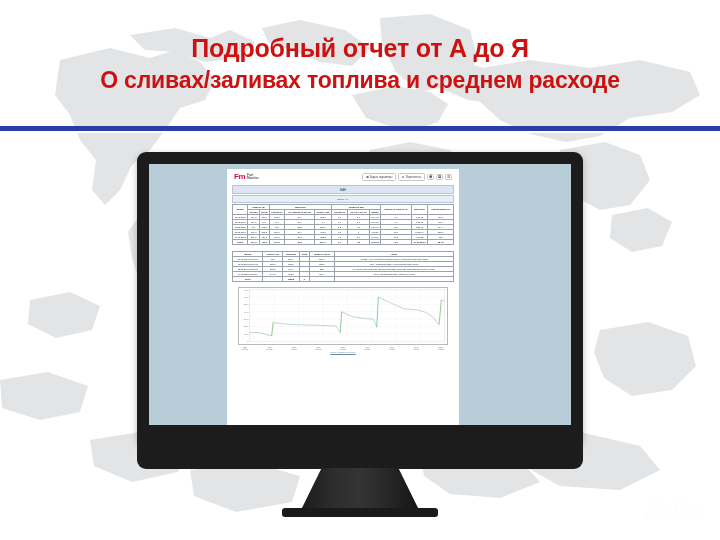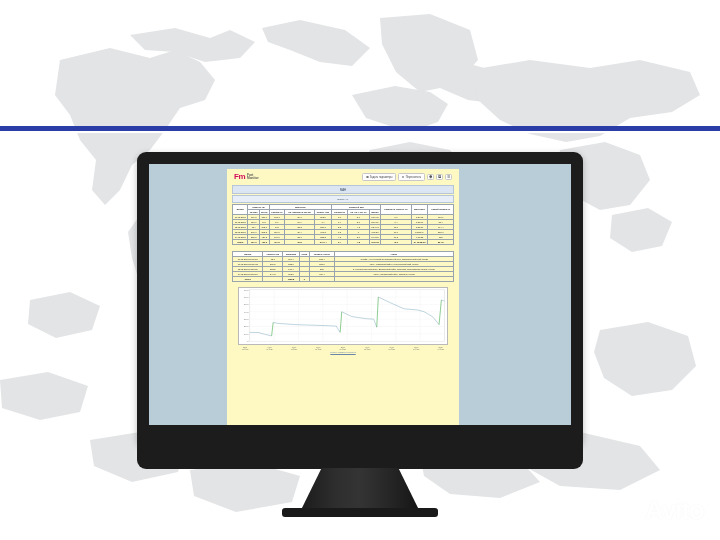--- a/index.html
+++ b/index.html
@@ -76,21 +76,21 @@
     background: #b9cdd8;
     overflow: hidden;
     position: relative;
   }
 
   
   .app-page {
     position: absolute;
     left: 78px; top: 5px;
     width: 232px; height: 262px;
-    background: #fef9c3;
+    background: #ffffff;
     font-size: 2.6px;
     color: #222;
     padding: 4px 5px 0 5px;
   }
 
   .app-header {
     display: flex; align-items: center; justify-content: space-between;
     margin-bottom: 4px;
     padding: 0 2px;
   }
@@ -209,20 +209,24 @@
       <path d="M300 430 L350 422 L400 432 L420 452 L390 470 L342 472 L306 458 Z"></path>
       <path d="M420 455 L470 448 L520 460 L540 482 L500 498 L450 494 L424 476 Z"></path>
       <path d="M520 440 L580 432 L640 446 L660 470 L620 490 L560 486 L524 466 Z"></path>
       <path d="M30 300 L70 292 L100 306 L92 330 L56 338 L28 324 Z"></path>
       <path d="M0 380 L48 372 L88 386 L80 412 L40 420 L2 408 Z"></path>
       <path d="M90 440 L140 432 L185 446 L178 472 L132 482 L94 466 Z"></path>
       <path d="M190 470 L250 462 L300 476 L292 502 L236 512 L194 496 Z"></path>
     </g>
   </svg>
 
+  <div class="headline">
+    <div class="headline-line1">Подробный отчет от А до Я</div>
+    <div class="headline-line2">О сливах/заливах топлива и среднем расходе</div>
+  </div>
   <div class="rule-blue"></div>
 
   <div class="monitor">
     <div class="screen">
 
       <div class="app-page">
 
         <div class="app-header">
           <div class="brand">
             <span class="brand-fm">Fm</span>

